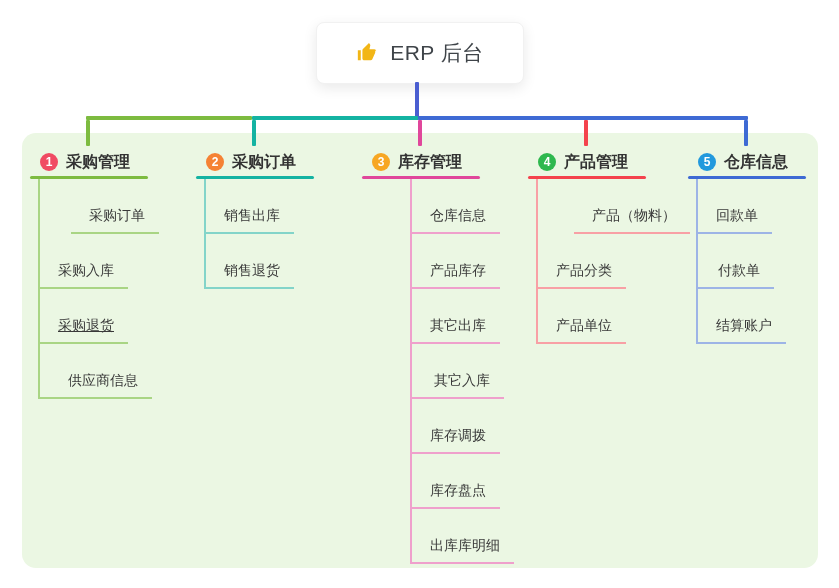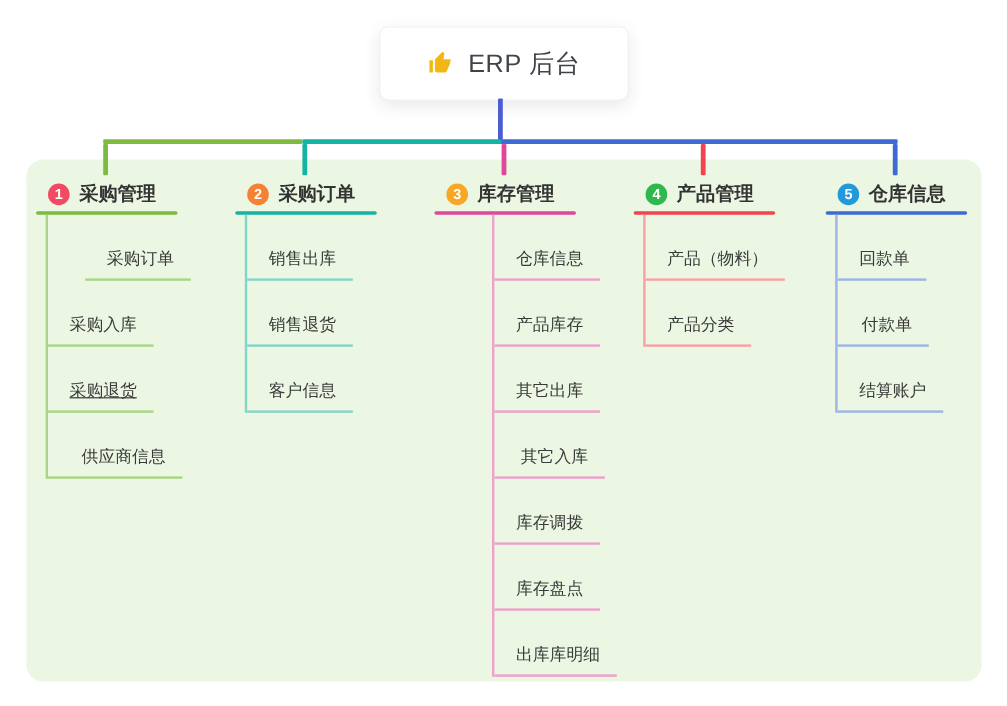--- a/index.html
+++ b/index.html
@@ -100,23 +100,20 @@
         <span class="branch-label">采购订单</span>
       </div>
       <div class="branch-underline" style="left: 196px; top: 176px; width: 118px; background: rgb(20, 179, 162);"></div>
       <div class="children" style="left: 204px; top: 179px; border-left-color: rgb(131, 212, 201);">
         <div class="child-cell">
           <span class="child-line" style="border-bottom-color: rgb(131, 212, 201);">销售出库</span>
         </div>
         <div class="child-cell">
           <span class="child-line" style="border-bottom-color: rgb(131, 212, 201);">销售退货</span>
         </div>
-        <div class="child-cell">
-          <span class="child-line" style="border-bottom-color: rgb(131, 212, 201);">客户信息</span>
-        </div>
       </div>
       <div class="branch-title-row" style="left: 372px; top: 150px;">
         <span class="badge" style="background: rgb(247, 167, 35);">3</span>
         <span class="branch-label">库存管理</span>
       </div>
       <div class="branch-underline" style="left: 362px; top: 176px; width: 118px; background: rgb(224, 71, 155);"></div>
       <div class="children" style="left: 370px; top: 179px; border-left-color: rgb(239, 160, 204); margin-left: 40px;">
         <div class="child-cell">
           <span class="child-line" style="border-bottom-color: rgb(239, 160, 204);">仓库信息</span>
         </div>
@@ -139,24 +136,27 @@
           <span class="child-line" style="border-bottom-color: rgb(239, 160, 204);">出库库明细</span>
         </div>
       </div>
       <div class="branch-title-row" style="left: 538px; top: 150px;">
         <span class="badge" style="background: rgb(46, 184, 78);">4</span>
         <span class="branch-label">产品管理</span>
       </div>
       <div class="branch-underline" style="left: 528px; top: 176px; width: 118px; background: rgb(244, 67, 77);"></div>
       <div class="children" style="left: 536px; top: 179px; border-left-color: rgb(248, 160, 165);">
         <div class="child-cell">
-          <span class="child-line" style="border-bottom-color: rgb(248, 160, 165);">产品（物料）</span>
+          <span class="child-line" style="border-bottom-color: rgb(248, 160, 165); margin-left: 36px;">产品（物料）</span>
         </div>
         <div class="child-cell">
           <span class="child-line" style="border-bottom-color: rgb(248, 160, 165);">产品分类</span>
+        </div>
+        <div class="child-cell">
+          <span class="child-line" style="border-bottom-color: rgb(248, 160, 165);">产品单位</span>
         </div>
       </div>
       <div class="branch-title-row" style="left: 698px; top: 150px;">
         <span class="badge" style="background: rgb(34, 153, 221);">5</span>
         <span class="branch-label">仓库信息</span>
       </div>
       <div class="branch-underline" style="left: 688px; top: 176px; width: 118px; background: rgb(62, 106, 212);"></div>
       <div class="children" style="left: 696px; top: 179px; border-left-color: rgb(157, 180, 230);">
         <div class="child-cell">
           <span class="child-line" style="border-bottom-color: rgb(157, 180, 230);">回款单</span>

